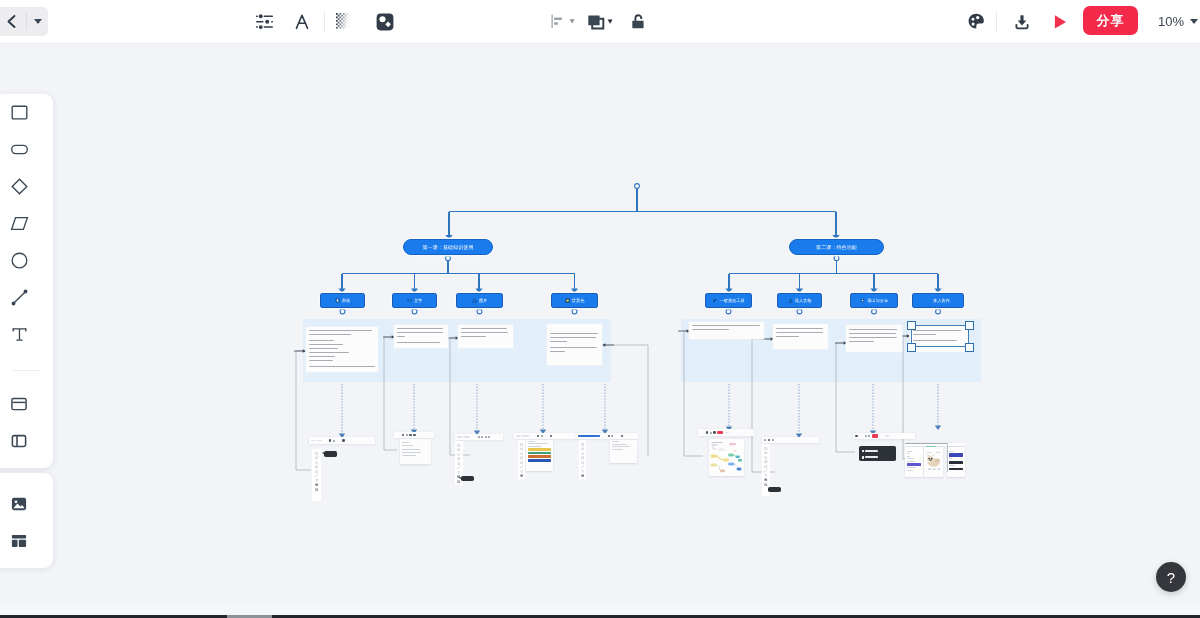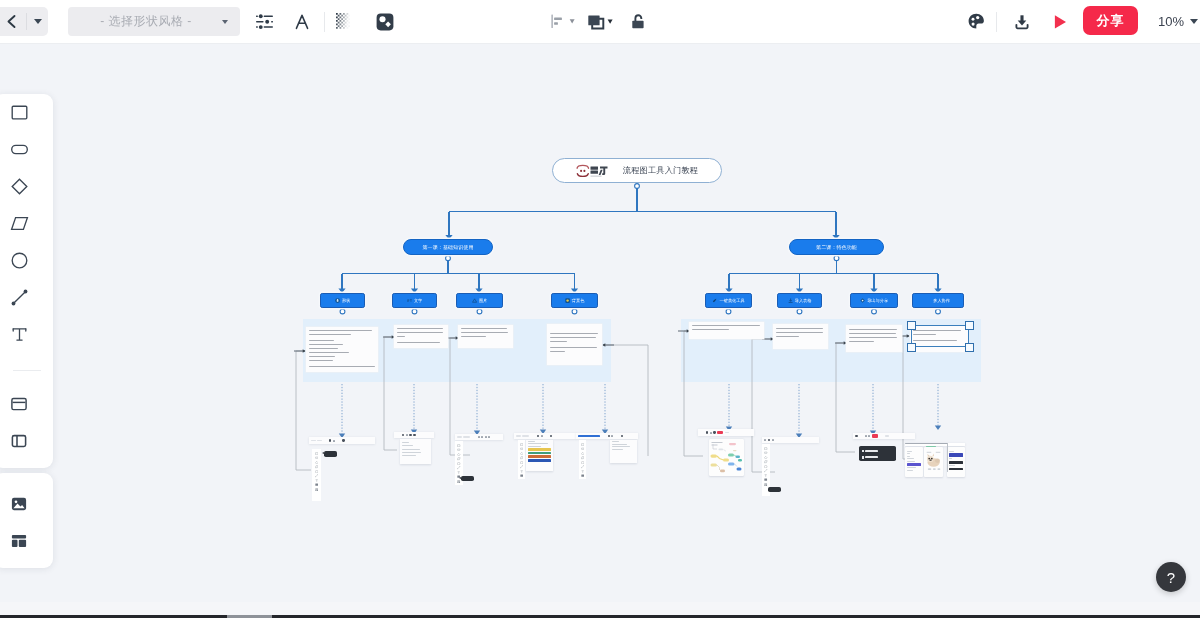--- a/index.html
+++ b/index.html
@@ -109,26 +109,20 @@
         <svg width="13" height="15" viewBox="0 0 13 15">
           <path d="M9.5 2 L3.5 7.5 L9.5 13" fill="none" stroke="#2d3944" stroke-width="1.9" stroke-linecap="round" stroke-linejoin="round"></path>
         </svg>
       </div>
       <div class="sep"></div>
       <div class="dd">
         <span class="caret"></span>
       </div>
     </div>
 
-    <div class="tb-style">
-      <span class="ph">- 选择形状风格 -</span>
-      <span class="dd">
-        <span class="caret"></span>
-      </span>
-    </div>
 
     <div class="icbtn" style="left:249px">
       <svg width="17" height="16" viewBox="0 0 17 16">
         <g fill="#2f3b48">
           <rect x="0" y="1.55" width="1.9" height="1.45" rx=".45"></rect>
           <rect x="7.6" y="1.55" width="9.4" height="1.45" rx=".72"></rect>
           <circle cx="4.75" cy="2.28" r="1.95"></circle>
           <rect x="0" y="6.95" width="7.6" height="1.45" rx=".72"></rect>
           <rect x="15.1" y="6.95" width="1.9" height="1.45" rx=".45"></rect>
           <circle cx="11.2" cy="7.68" r="1.95"></circle>
@@ -333,40 +327,20 @@
         <path d="M762 294 L773 294" stroke="#6a737e" stroke-width="1.1" fill="none"></path>
         <path d="M770.7 292.2 L773.6 294 L770.7 295.8 Z" fill="#3d4751"></path>
         <path d="M855 407 L836 407 L836 298 L846 298" stroke="#b3b9c0" stroke-width="0.9" fill="none"></path>
         <path d="M835 298 L846 298" stroke="#6a737e" stroke-width="1.1" fill="none"></path>
         <path d="M843.7 296.2 L846.6 298 L843.7 299.8 Z" fill="#3d4751"></path>
         <path d="M915 414 L903 414 L903 291 L909 291" stroke="#b3b9c0" stroke-width="0.9" fill="none"></path>
         <path d="M898 291 L909 291" stroke="#6a737e" stroke-width="1.1" fill="none"></path>
         <path d="M906.7 289.2 L909.6 291 L906.7 292.8 Z" fill="#3d4751"></path>
       </svg>
     <div class="dg" id="dg">
-        <div class="rootnode" style="left:552px;top:113px;width:170px;height:25px;">
-          <span class="logo">
-            <svg width="34" height="14" viewBox="0 0 68 28">
-              <g>
-                <path d="M2.2 8.4 C2.8 4.4 7.6 2.8 13.6 2.8 C19.6 2.8 24.4 4.4 25.0 8.4" fill="none" stroke="#b3565c" stroke-width="2.8" stroke-linecap="round"></path>
-                <circle cx="10.2" cy="13.8" r="2.1" fill="#8c3038"></circle>
-                <circle cx="16.8" cy="13.8" r="2.1" fill="#8c3038"></circle>
-                <path d="M2.8 19.4 C4.0 23.0 8.2 24.8 13.6 24.8 C19.0 24.8 23.2 23.0 24.4 19.4" fill="none" stroke="#8c3038" stroke-width="2.8" stroke-linecap="round"></path>
-              </g>
-              <g fill="#3f4650">
-                <rect x="29" y="5" width="15" height="6.4" rx=".6"></rect>
-                <rect x="29" y="13" width="15" height="6.4" rx=".6"></rect>
-                <path d="M48 5.2 L63 5.2 L63 9.2 L58.4 9.2 L58.4 20.0 Q58.4 22.2 55.6 22.2 L52.4 22.2 L52.4 18.4 L54.6 18.4 L54.6 9.2 L48 9.2 Z"></path>
-                <path d="M49.4 11.6 L53.2 11.6 L49.0 22.2 L45.4 22.2 Z"></path>
-              </g>
-              <rect x="29" y="23.4" width="22" height="1.6" fill="#b7bbc2"></rect>
-            </svg>
-          </span>
-          <span class="ttl">流程图工具入门教程</span>
-        </div>
         <div class="lvl2" style="left:403px;top:194px;width:90px;height:16px;">
           <span>第一课：基础知识使用</span>
         </div>
         <div class="lvl2" style="left:789px;top:194px;width:95px;height:16px;">
           <span>第二课：特色功能</span>
         </div>
         <div class="lvl3" style="left:320px;top:248px;width:45px;height:15px;">
           <span class="ic"><svg viewBox="0 0 10 10" width="5.2" height="5.2">
               <circle cx="5" cy="5" r="4.6" fill="#13538f"></circle>
               <circle cx="5" cy="5.6" r="1.7" fill="#dff0ff"></circle>

